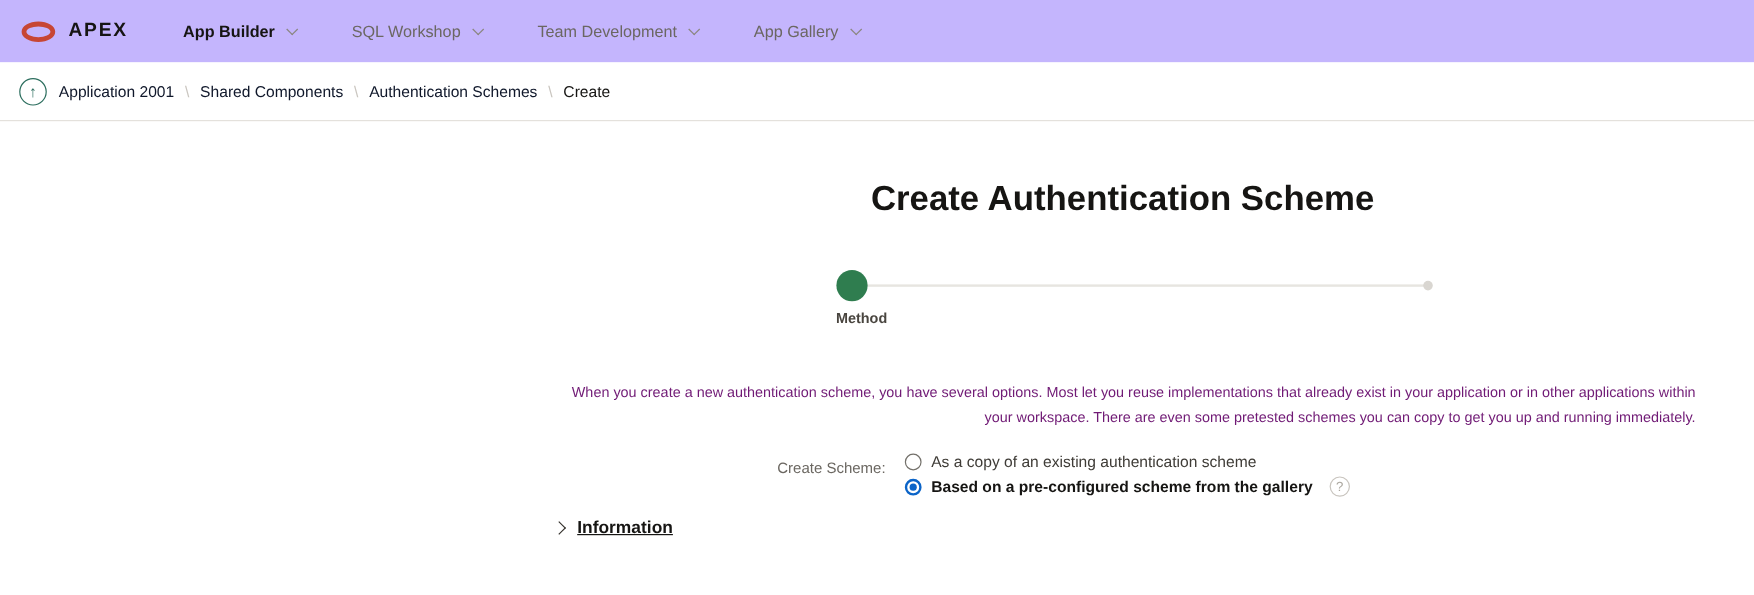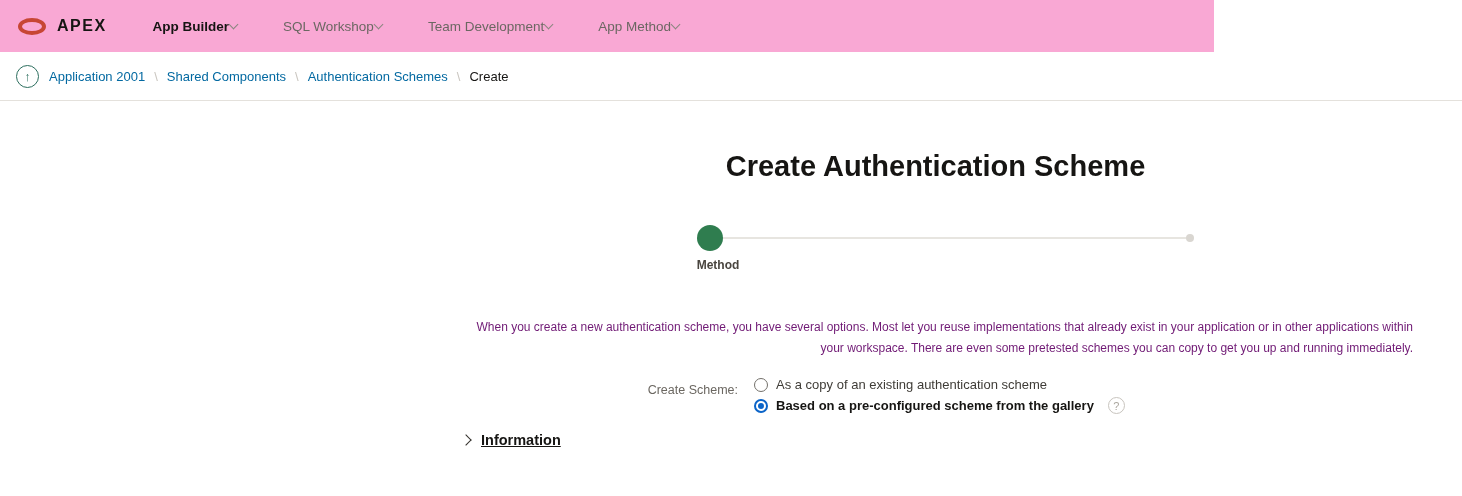--- a/index.html
+++ b/index.html
@@ -7,57 +7,57 @@
   body {
     font-family:"Liberation Sans", sans-serif;
     background:#ffffff;
     position:relative;
     overflow:hidden;
     color:#161513;
   }
 
   
   .topnav {
-    position:absolute; top:0; left:0; width:1214px; height:52px;
-    background:#f9a8d4;
+    position:absolute; top:0; left:0; width:1462px; height:52px;
+    background:#c4b5fd;
     display:flex; align-items:center;
     padding:0 18px;
   }
   .logo-mark {
     width:28px; height:17px;
     border:4px solid #c74634;
     border-radius:50%;
     flex:0 0 auto;
   }
   .brand {
     font-weight:bold; font-size:16px; letter-spacing:1.5px;
     color:#161513; margin-left:11px;
   }
   .nav-items { display:flex; align-items:center; margin-left:46px; gap:46px; }
-  .nav-item { display:flex; align-items:center; gap:1px; font-size:13.5px; color:#6b6762; cursor:pointer; }
+  .nav-item { display:flex; align-items:center; gap:11px; font-size:13.5px; color:#6b6762; cursor:pointer; }
   .nav-item.active { font-weight:bold; color:#161513; }
   .chev {
     width:7px; height:7px;
     border-right:1.5px solid #8a867f; border-bottom:1.5px solid #8a867f;
     transform:rotate(45deg); margin-top:-4px;
   }
 
   
   .breadcrumb {
     position:absolute; top:52px; left:0; width:1462px; height:49px;
     background:#ffffff; border-bottom:1px solid #e4e1dc;
     display:flex; align-items:center; padding:0 16px;
   }
   .bc-icon {
     width:23px; height:23px; border:1.6px solid #2c6e5e; border-radius:50%;
     display:flex; align-items:center; justify-content:center;
     color:#2c6e5e; font-size:13px; line-height:1;
     margin-right:10px; cursor:pointer;
   }
-  .bc-item { font-size:13px; color:#0369a1; cursor:pointer; }
+  .bc-item { font-size:13px; color:#0f172a; cursor:pointer; }
   .bc-item.current { color:#161513; }
   .bc-sep { font-size:13px; color:#c9c5bf; margin:0 9px; }
 
   
   .main { position:absolute; top:101px; left:458px; width:955px; height:395px; }
 
   .page-title {
     position:absolute; top:49px; left:0; width:100%;
     text-align:center; font-size:29px; font-weight:bold; color:#161513;
   }
@@ -131,21 +131,21 @@
     </div>
     <div class="nav-item">
       <span>SQL Workshop</span>
       <span class="chev"></span>
     </div>
     <div class="nav-item">
       <span>Team Development</span>
       <span class="chev"></span>
     </div>
     <div class="nav-item">
-      <span>App Method</span>
+      <span>App Gallery</span>
       <span class="chev"></span>
     </div>
   </div>
 </div>
 
 <div class="breadcrumb">
   <span class="bc-icon">↑</span>
   <span class="bc-item">Application 2001</span>
   <span class="bc-sep">\</span>
   <span class="bc-item">Shared Components</span>

